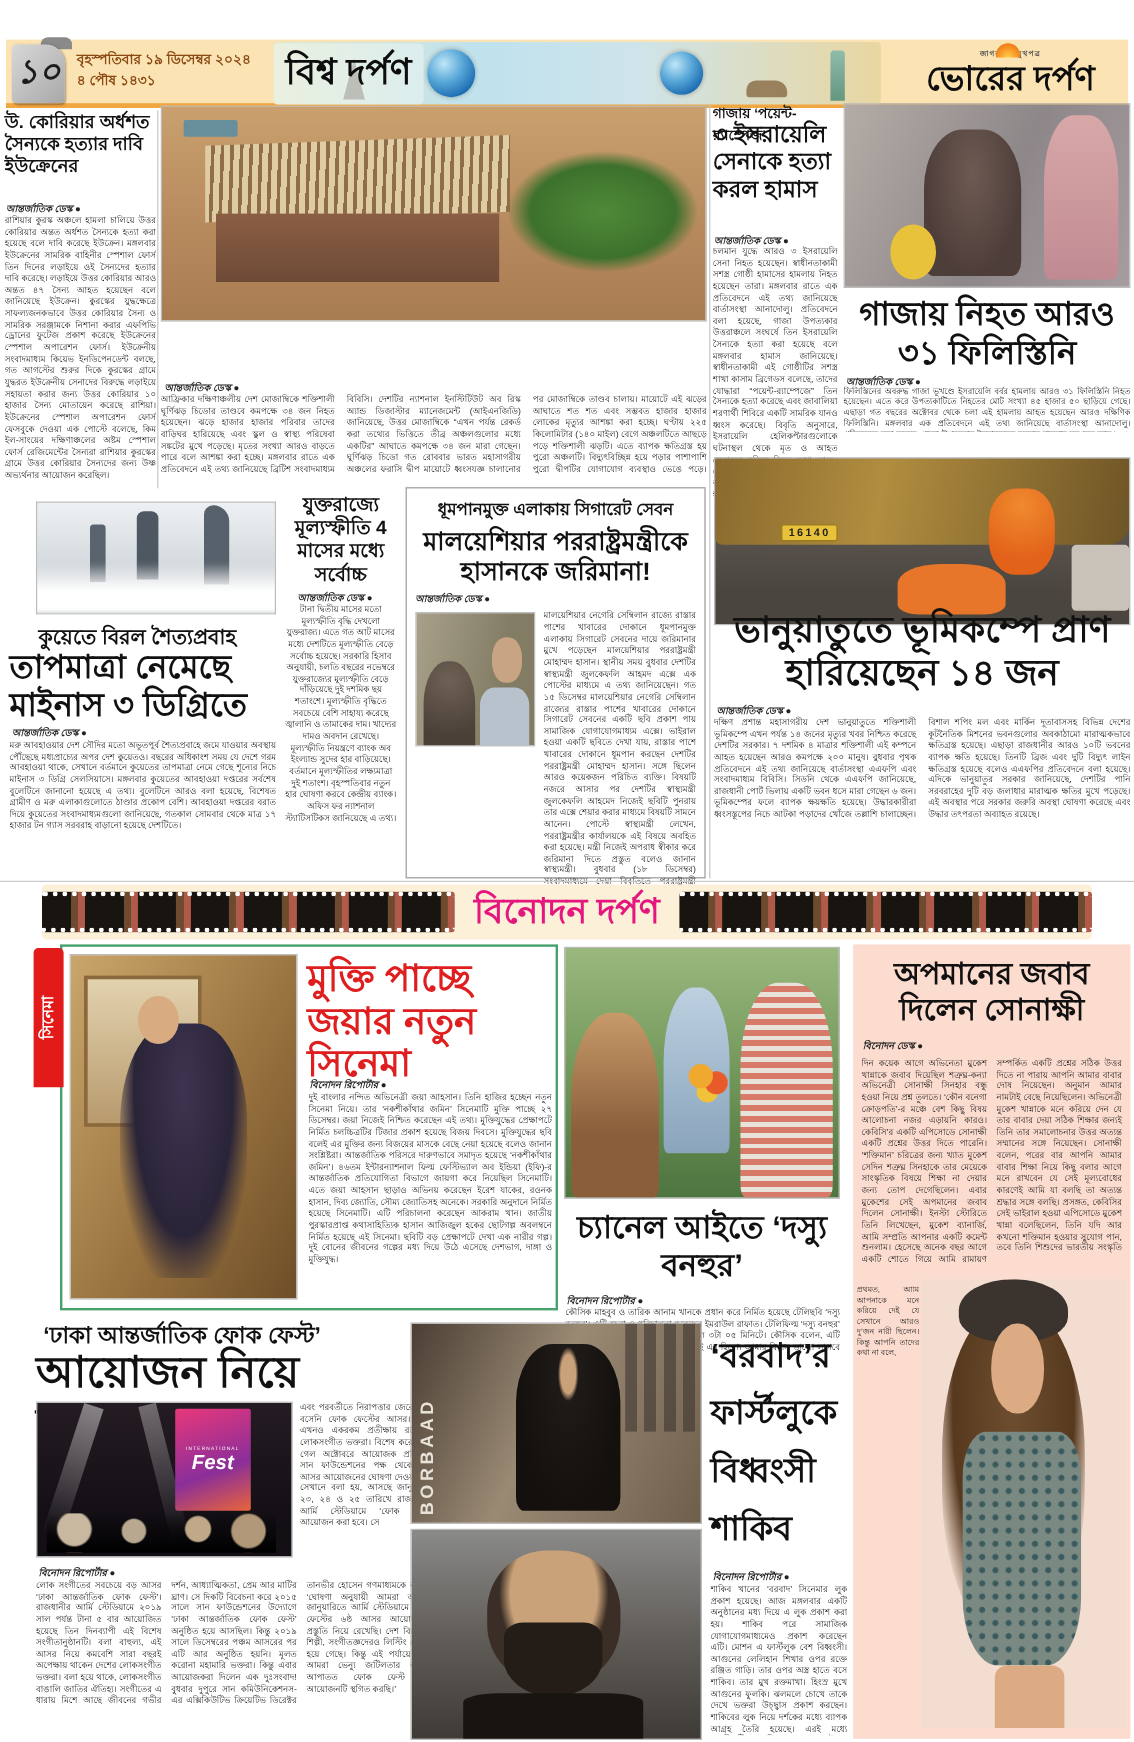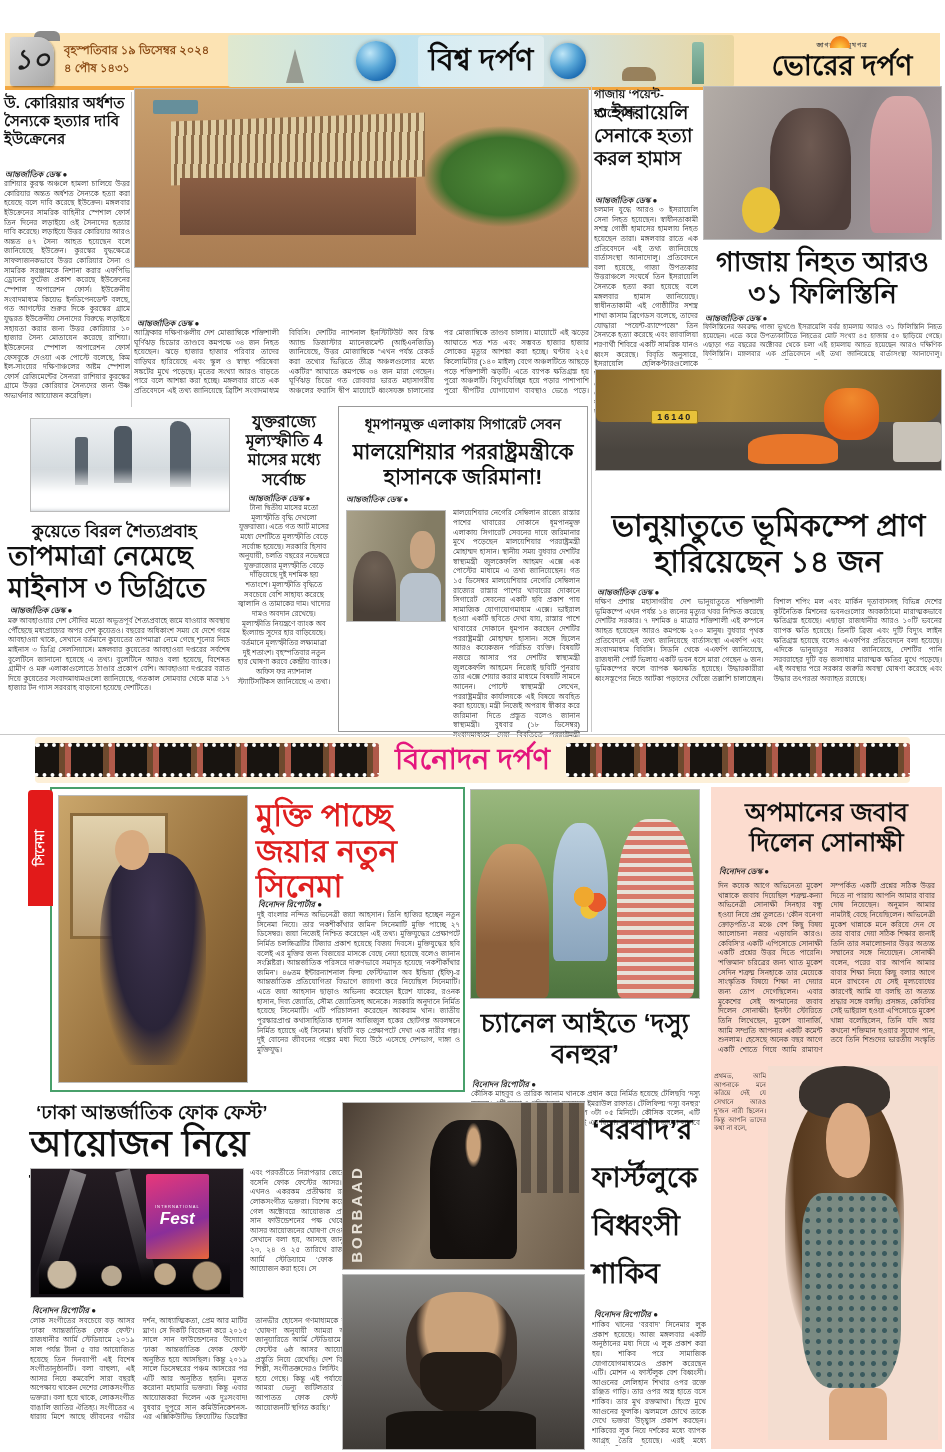--- a/index.html
+++ b/index.html
@@ -8,21 +8,21 @@
   }
   *{margin:0;padding:0;box-sizing:border-box;}
   body{font-family:"Liberation Sans","DejaVu Sans",sans-serif;background:#e8e8e8;}
   .page{position:relative;width:945px;height:1452px;background:#fff;margin:0 auto;overflow:hidden;color:var(--ink);}
   .abs{position:absolute;}
   
   .header{left:5px;top:33px;width:935px;height:57px;background:var(--header-bg);border-bottom:4px solid var(--accent);}
   .pagecurl{left:10px;top:37px;width:44px;height:49px;background:linear-gradient(135deg,#d8d8d8,#a8a8a8);border-radius:4px 16px 4px 4px;display:flex;align-items:center;justify-content:center;font-size:28px;font-weight:800;font-style:italic;color:#1c1c1c;box-shadow:1px 1px 2px rgba(0,0,0,.35);}
   .curl-tab{left:34px;top:31px;width:26px;height:10px;background:#8a8a8a;border-radius:6px 6px 0 0;}
   .dateblock{left:64px;top:42px;font-size:11.5px;font-weight:700;color:#8a4a14;line-height:1.55;}
-  .world-banner{left:228px;top:35px;width:506px;height:52px;background:linear-gradient(90deg,#dfe8cf 0%,#bfe2ee 35%,#cfe4ea 60%,#e9d6a0 100%);display:flex;align-items:center;justify-content:center;border-radius:3px;}
+  .world-banner{left:228px;top:35px;width:506px;height:52px;background:linear-gradient(90deg,#dfe8cf 0%,#bfe2ee 35%,#cfe4ea 60%,#e9d6a0 100%);display:flex;align-items:center;justify-content:flex-start;border-radius:3px;}
   .world-banner .title{font-size:30px;font-weight:800;color:#0d0d0d;z-index:2;background:rgba(255,255,255,.35);padding:0 10px;border-radius:4px;}
   .globe{position:absolute;border-radius:50%;background:radial-gradient(circle at 35% 30%,#bfe6f7 0%,#5aa8d8 40%,#1f6fb5 75%,#14507e 100%);box-shadow:0 0 4px rgba(0,0,0,.3);}
   .globe.g1{left:128px;top:6px;width:40px;height:40px;}
   .globe.g2{left:322px;top:8px;width:36px;height:36px;}
   .eiffel{position:absolute;left:58px;bottom:4px;width:0;height:0;border-left:9px solid transparent;border-right:9px solid transparent;border-bottom:34px solid #8a8a80;opacity:.8;}
   .liberty{position:absolute;right:30px;bottom:3px;width:12px;height:42px;background:linear-gradient(#7fb8a8,#4e8a78);border-radius:3px 3px 0 0;opacity:.85;}
   .camel{position:absolute;right:78px;bottom:6px;width:34px;height:14px;background:#7a5a30;border-radius:8px 10px 2px 2px;opacity:.7;}
   .masthead{left:742px;top:34px;width:200px;height:54px;display:flex;flex-direction:column;align-items:center;justify-content:center;}
   .masthead .sun{position:absolute;left:88px;top:2px;width:20px;height:12px;background:radial-gradient(circle at 50% 100%,#ffd24a 0%,#f58a1f 60%,#e2621a 100%);border-radius:20px 20px 0 0;}
   .masthead .tagline{font-size:6px;font-weight:700;color:#444;letter-spacing:1px;}
@@ -180,21 +180,21 @@
     <div style="margin-top:2px;height:238px;overflow:hidden;">
       <div class="ph malph" style="float:left;position:relative;width:100px;height:112px;margin:2px 7px 2px 0;">
         <div class="h1"></div>
         <div class="h2"></div>
         <div class="h2s"></div>
       </div>
       <div class="body-txt" style="height:238px;">মালয়েশিয়ার নেগেরি সেম্বিলান রাজ্যে রাস্তার পাশের খাবারের দোকানে ধূমপানমুক্ত এলাকায় সিগারেট সেবনের দায়ে জরিমানার মুখে পড়েছেন মালয়েশিয়ার পররাষ্ট্রমন্ত্রী মোহাম্মদ হাসান। স্থানীয় সময় বুধবার দেশটির স্বাস্থ্যমন্ত্রী জুলকেফলি আহমদ এক্সে এক পোস্টের মাধ্যমে এ তথ্য জানিয়েছেন। গত ১৫ ডিসেম্বর মালয়েশিয়ার নেগেরি সেম্বিলান রাজ্যের রাস্তার পাশের খাবারের দোকানে সিগারেট সেবনের একটি ছবি প্রকাশ পায় সামাজিক যোগাযোগমাধ্যম এক্সে। ভাইরাল হওয়া একটি ছবিতে দেখা যায়, রাস্তার পাশে খাবারের দোকানে ধূমপান করছেন দেশটির পররাষ্ট্রমন্ত্রী মোহাম্মদ হাসান। সঙ্গে ছিলেন আরও কয়েকজন পরিচিত ব্যক্তি। বিষয়টি নজরে আসার পর দেশটির স্বাস্থ্যমন্ত্রী জুলকেফলি আহমেদ নিজেই ছবিটি পুনরায় তার এক্সে শেয়ার করার মাধ্যমে বিষয়টি সামনে আনেন। পোস্টে স্বাস্থ্যমন্ত্রী লেখেন, পররাষ্ট্রমন্ত্রীর কার্যালয়কে এই বিষয়ে অবহিত করা হয়েছে। মন্ত্রী নিজেই অপরাধ স্বীকার করে জরিমানা দিতে প্রস্তুত বলেও জানান স্বাস্থ্যমন্ত্রী। বুধবার (১৮ ডিসেম্বর) সংবাদমাধ্যমে দেয়া বিবৃতিতে পররাষ্ট্রমন্ত্রী মোহাম্মদ হাসান বলেন, এটি যদি জনমনে ভুলের সৃষ্টি করে থাকে, তবে আমি আন্তরিকভাবে ক্ষমা চাইছি। প্রয়োজনে আমি জরিমানা দেব। আশা করি জরিমানার অঙ্ক খুব বেশি হবে না।</div>
     </div>
   </div>
 
-  <div class="abs ph vanph" style="left:595px;top:369px;width:347px;height:102px;">
+  <div class="abs ph vanph" style="left:595px;top:381px;width:347px;height:140px;">
     <div class="bus"></div>
     <div class="plate">16140</div>
     <div class="r1"></div>
     <div class="r2"></div>
     <div class="rub"></div>
   </div>
   <div class="abs hl-black" style="left:595px;top:508px;width:347px;font-size:30px;text-align:center;">ভানুয়াতুতে ভূমিকম্পে প্রাণ হারিয়েছেন ১৪ জন</div>
   <div class="abs byline" style="left:597px;top:586px;">আন্তর্জাতিক ডেস্ক ●</div>
   <div class="abs body-txt cols2" style="left:595px;top:597px;width:347px;height:134px;">দক্ষিণ প্রশান্ত মহাসাগরীয় দেশ ভানুয়াতুতে শক্তিশালী ভূমিকম্পে এখন পর্যন্ত ১৪ জনের মৃত্যুর খবর নিশ্চিত করেছে দেশটির সরকার। ৭ দশমিক ৪ মাত্রার শক্তিশালী এই কম্পনে আহত হয়েছেন আরও কমপক্ষে ২০০ মানুষ। বুধবার পৃথক প্রতিবেদনে এই তথ্য জানিয়েছে বার্তাসংস্থা এএফপি এবং সংবাদমাধ্যম বিবিসি। সিডনি থেকে এএফপি জানিয়েছে, রাজধানী পোর্ট ভিলায় একটি ভবন ধসে মারা গেছেন ৬ জন। ভূমিকম্পের ফলে ব্যাপক ক্ষয়ক্ষতি হয়েছে। উদ্ধারকারীরা ধ্বংসস্তূপের নিচে আটকা পড়াদের খোঁজে তল্লাশি চালাচ্ছেন। বিশাল শপিং মল এবং মার্কিন দূতাবাসসহ বিভিন্ন দেশের কূটনৈতিক মিশনের ভবনগুলোর অবকাঠামো মারাত্মকভাবে ক্ষতিগ্রস্ত হয়েছে। এছাড়া রাজধানীর আরও ১০টি ভবনের ব্যাপক ক্ষতি হয়েছে। তিনটি ব্রিজ এবং দুটি বিদ্যুৎ লাইন ক্ষতিগ্রস্ত হয়েছে বলেও এএফপির প্রতিবেদনে বলা হয়েছে। এদিকে ভানুয়াতুর সরকার জানিয়েছে, দেশটির পানি সরবরাহের দুটি বড় জলাধার মারাত্মক ক্ষতির মুখে পড়েছে। এই অবস্থার পরে সরকার জরুরি অবস্থা ঘোষণা করেছে এবং উদ্ধার তৎপরতা অব্যাহত রয়েছে।</div>
 

